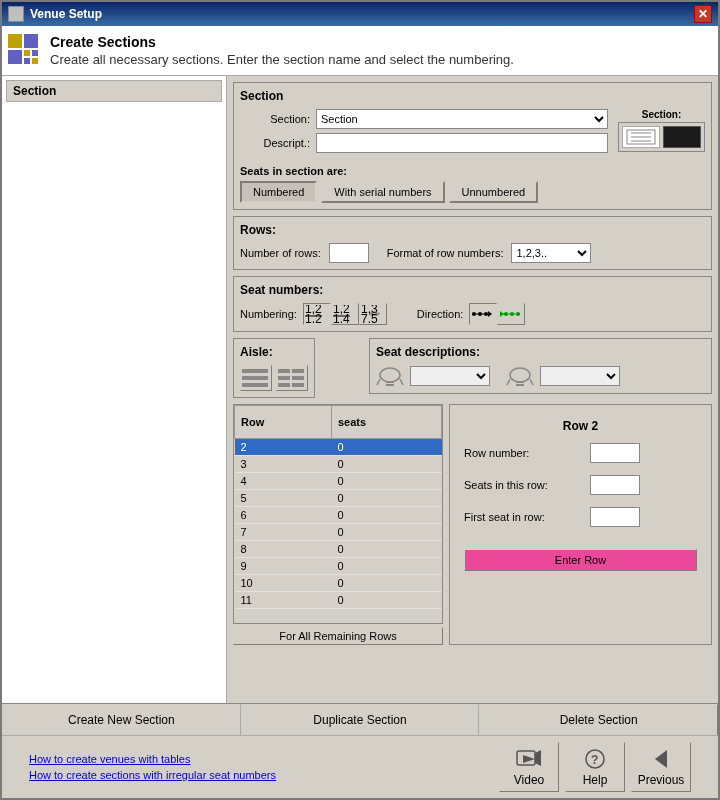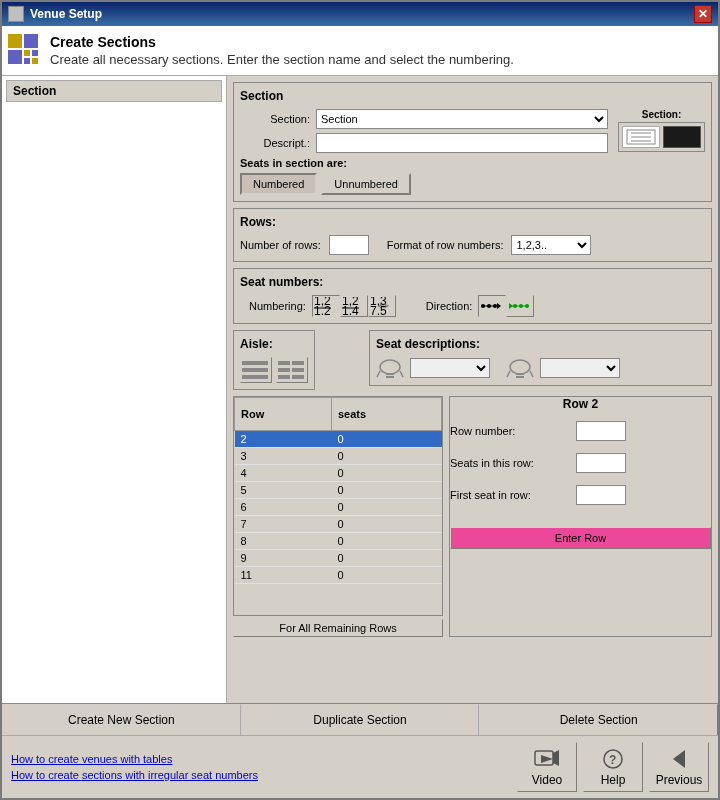--- a/index.html
+++ b/index.html
@@ -46,32 +46,32 @@
     .table-area { display: flex; gap: 6px; }
     .rows-table { flex: 0 0 200px; border: 1px solid #888; overflow-y: auto; height: 220px; }
     .rows-table table { width: 100%; border-collapse: collapse; }
     .rows-table th { background: #d4d0c8; border: 1px solid #999; padding: 10px 6px; font-size: 11px; text-align: left; position: sticky; top: 0; }
     .rows-table td { border-bottom: 1px solid #e0e0e0; padding: 2px 6px; font-size: 11px; }
     .rows-table tr.selected td { background: #316ac5; color: white; }
 
     .remaining-btn-area { text-align: center; margin-top: 3px; }
     .remaining-btn { border: 1px outset #d4d0c8; background: #d4d0c8; padding: 2px 10px; font-size: 11px; cursor: pointer; width: 100%; }
 
-    .row-detail { flex: 1; border: 1px solid #888; padding: 0; background: #d4d0c8; }
+    .row-detail { flex: 1; border: 1px solid #888; padding: 14px; background: #d4d0c8; }
     .row-detail h3 { font-size: 12px; font-weight: bold; text-align: center; margin-bottom: 10px; background: #d4d0c8; }
     .detail-row { display: flex; align-items: center; margin-bottom: 12px; gap: 6px; }
     .detail-label { width: 120px; font-size: 11px; }
     .detail-input { width: 50px; height: 20px; border: 1px solid #888; background: white; text-align: center; font-size: 11px; }
     .enter-row-btn { width: 100%; border: 1px outset #d4d0c8; background: #ec4899; padding: 4px; font-size: 11px; cursor: pointer; margin-top: 10px; }
 
     .bottom-buttons { display: flex; border-top: 1px solid #888; }
     .bottom-btn { flex: 1; border: 1px outset #d4d0c8; background: #d4d0c8; padding: 8px; font-size: 12px; cursor: pointer; text-align: center; border-bottom: none; }
     .bottom-btn:not(:last-child) { border-right: 1px solid #aaa; }
 
-    .footer { background: #d4d0c8; border-top: 1px solid #aaa; padding: 6px 9px; display: flex; align-items: center; gap: 8px; }
+    .footer { background: #d4d0c8; border-top: 1px solid #aaa; padding: 6px 27px; display: flex; align-items: center; gap: 8px; }
     .footer-links { flex: 1; display: flex; flex-direction: column; gap: 4px; }
     .footer-link { color: #0000cc; text-decoration: underline; cursor: pointer; font-size: 11px; }
     .footer-nav { display: flex; gap: 6px; align-items: center; }
     .nav-btn { width: 60px; height: 50px; border: 1px outset #d4d0c8; background: #d4d0c8; display: flex; flex-direction: column; align-items: center; justify-content: center; cursor: pointer; font-size: 11px; gap: 3px; }
 
     .seats-label { font-size: 11px; font-weight: bold; margin-bottom: 4px; }
 
     .preview-label { font-size: 10px; font-weight: bold; text-align: center; margin-bottom: 2px; }
   </style>
 </head>
@@ -140,24 +140,25 @@
                   <line x1="5" y1="4" x2="25" y2="4" stroke="#888" stroke-width="1"></line>
                   <line x1="5" y1="8" x2="25" y2="8" stroke="#888" stroke-width="1"></line>
                   <line x1="5" y1="12" x2="25" y2="12" stroke="#888" stroke-width="1"></line>
                 </svg>
               </div>
               <div style="width:38px; height:22px; background:#1a1a1a; border:1px solid #555;"></div>
             </div>
           </div>
         </div>
 
-        <div style="margin-top:0;">
+        <div style="margin-top:8px;">
           <div class="seats-label">Seats in section are:</div>
           <div class="seats-buttons">
             <button class="seat-btn active">Numbered</button>
+            <button class="seat-btn">With serial numbers</button>
             <button class="seat-btn">Unnumbered</button>
           </div>
         </div>
       </div>
 
       <div style="display:flex; gap:0;">
         <div class="section-box" style="flex:1;">
           <div class="section-box-title">Rows:</div>
           <div class="rows-area">
             <span style="font-size:11px;">Number of rows:</span>
@@ -167,21 +168,21 @@
               <option>1,2,3..</option>
               <option>A,B,C..</option>
               <option>I,II,III..</option>
             </select>
           </div>
         </div>
       </div>
 
       <div class="section-box">
         <div class="section-box-title">Seat numbers:</div>
-        <div style="display:flex; align-items:center;margin-left:9px;">
+        <div style="display:flex; align-items:center;">
           <span style="font-size:11px; margin-right:6px;">Numbering:</span>
 
           <button class="icon-btn active" title="1,2 → 1,2">
             <svg width="24" height="18" viewBox="0 0 24 18">
               <text x="1" y="8" font-size="7" fill="#000">1,2</text>
               <line x1="1" y1="11" x2="18" y2="11" stroke="#000" stroke-width="1" marker-end="url(#arr)"></line>
               <text x="1" y="18" font-size="7" fill="#000">1,2</text>
             </svg>
           </button>
           <button class="icon-btn" title="1,2 → 1,4">
@@ -309,20 +310,24 @@
                   <tr>
                     <td>7</td>
                     <td>0</td>
                   </tr>
                   <tr>
                     <td>8</td>
                     <td>0</td>
                   </tr>
                   <tr>
                     <td>9</td>
+                    <td>0</td>
+                  </tr>
+                  <tr>
+                    <td>10</td>
                     <td>0</td>
                   </tr>
                   <tr>
                     <td>11</td>
                     <td>0</td>
                   </tr>
                 </tbody>
             </table>
           </div>
           <div class="remaining-btn-area">

